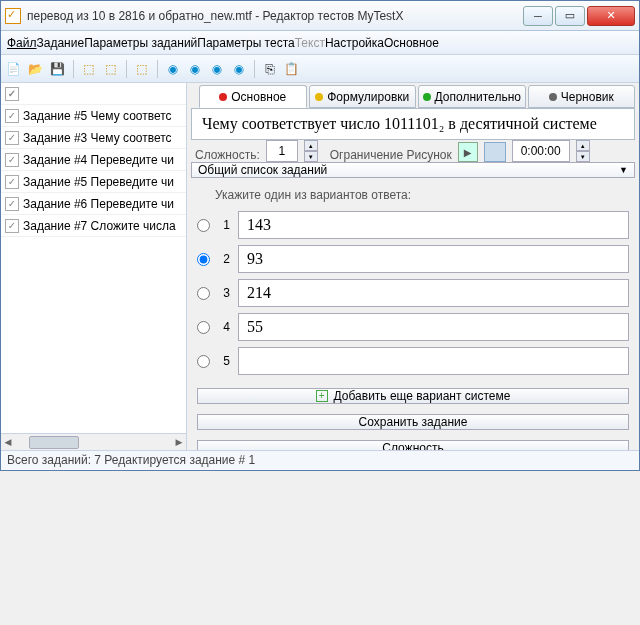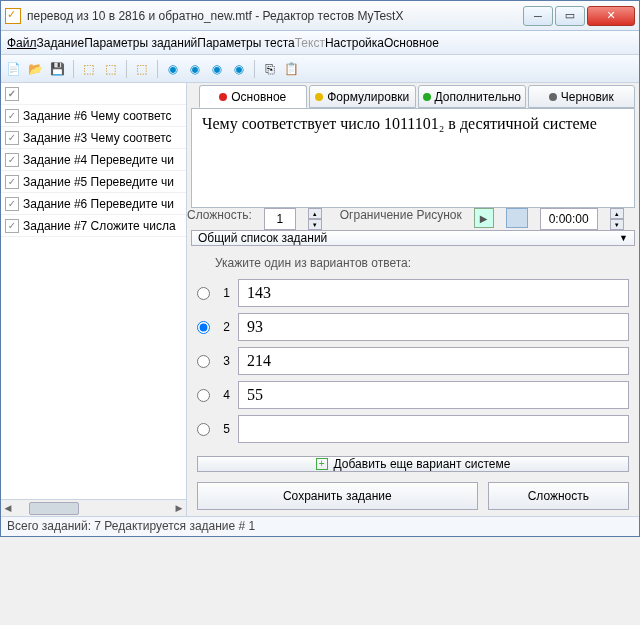--- a/index.html
+++ b/index.html
@@ -1,17 +1,17 @@
 <!DOCTYPE html>
 <html><head>
 <meta charset="utf-8">
 <style>
 * { box-sizing: border-box; margin: 0; padding: 0; font-family: Tahoma, sans-serif; font-size: 12px; }
 body { background: #f0f0f0; width: 640px; height: 625px; overflow: hidden; }
-.window { width: 640px; height: 537px; background: #f0f0f0; border: 1px solid #5a7ca8; display: flex; flex-direction: column; }
+.window { width: 640px; height: 471px; background: #f0f0f0; border: 1px solid #5a7ca8; display: flex; flex-direction: column; }
 .titlebar { height: 30px; background: linear-gradient(#fcfcfd,#e8eff7); display: flex; align-items: center; padding: 0 4px; border-bottom: 1px solid #b0c4de; }
 .titlebar .icon { width: 16px; height: 16px; margin-right: 6px; border: 1px solid #d68b00; background: #fff; position: relative; }
 .titlebar .icon:after { content:"✓"; color:#d68b00; font-size:11px; position:absolute; left:1px; top:-1px; }
 .titlebar .title { flex: 1; color: #333; }
 .winbtns { display: flex; gap: 2px; }
 .winbtn { width: 30px; height: 20px; border: 1px solid #8aa; background: linear-gradient(#f5faff,#d9e7f5); border-radius: 3px; display:flex; align-items:center; justify-content:center; font-size:11px; color:#333; cursor:pointer; }
 .winbtn.close { width: 48px; background: linear-gradient(#f28b82,#d93025); color:#fff; border-color:#a93226; }
 .menubar { height: 24px; background: linear-gradient(#fafcff,#e6eef8); display:flex; align-items:center; padding: 0 6px; border-bottom: 1px solid #c8d4e3; }
 .menubar span { cursor: pointer; }
 .menubar span.disabled { color:#999; }
@@ -27,37 +27,37 @@
 .taskitem .chk { width:14px; height:14px; border:1px solid #aaa; display:inline-flex; align-items:center; justify-content:center; color:#888; font-size:10px; flex-shrink:0; }
 .sidescroll { height:17px; border-top:1px solid #c8d4e3; background:#f0f0f0; display:flex; align-items:center; }
 .sidescroll .thumb { width:50px; height:13px; margin:0 14px; background:#d0d8e0; border:1px solid #aab; border-radius:2px; }
 .sidescroll .arrow { width:14px; height:14px; display:flex; align-items:center; justify-content:center; color:#666; font-size:9px; }
 .main { flex:1; display:flex; flex-direction:column; background:#f0f0f0; min-width:0; }
 .tabs { height:26px; display:flex; align-items:flex-end; gap:2px; padding: 2px 4px 0 12px; }
 .tab { flex:1; height:23px; border:1px solid #b0bcc8; background:linear-gradient(#fdfdfd,#e8edf3); border-radius:3px 3px 0 0; display:flex; align-items:center; justify-content:center; gap:4px; cursor:pointer; font-size:11px; }
 .tab.active { background:#fff; border-bottom-color:#fff; }
 .dot { width:8px; height:8px; border-radius:50%; display:inline-block; }
 .editor { height:180px; background:#fff; margin:0 4px; border:1px solid #b0bcc8; padding:6px 10px; font-family: Georgia, serif; font-size:16px; }
-.params { height:34px; display:flex; align-items:flex-start; gap:12px; padding:0 0; color:#555; }
+.params { height:34px; display:flex; align-items:flex-end; gap:6px; padding:0 8px; color:#555; }
 .spin { width:32px; height:22px; border:1px solid #aab; background:#fff; text-align:center; }
 .arrows { width:14px; height:22px; display:flex; flex-direction:column; }
 .arrows button { flex:1; font-size:6px; border:1px solid #aab; background:#e8edf3; cursor:pointer; padding:0; }
 .imgbtn { width:20px; height:20px; border:1px solid #8a8; background:#cfe; display:flex; align-items:center; justify-content:center; font-size:10px; cursor:pointer; }
 .timebox { width:58px; height:22px; border:1px solid #aab; background:#fff; text-align:center; }
 .dropdown { height:24px; margin:0 4px; border:1px solid #aab; background:linear-gradient(#fff,#eef2f7); display:flex; align-items:center; padding:0 6px; cursor:pointer; }
 .dropdown .arrow { margin-left:auto; font-size:9px; }
 .prompt { padding: 10px 10px 6px 28px; color:#555; }
 .options { padding: 0 10px; }
 .optrow { display:flex; align-items:center; gap:8px; height:34px; }
 .optrow input[type=radio]{ cursor:pointer; }
 .optrow .num { width:12px; text-align:right; }
 .optrow .val { flex:1; height:28px; border:1px solid #aab; background:#fff; padding:4px 8px; font-family:Georgia,serif; font-size:16px; }
 .addbtn { margin:10px; height:26px; border:1px solid #aab; background:linear-gradient(#fdfdfd,#e8edf3); display:flex; align-items:center; justify-content:center; gap:6px; cursor:pointer; }
 .addbtn .plus { width:12px; height:12px; border:1px solid #4a4; color:#4a4; display:flex; align-items:center; justify-content:center; font-size:10px; line-height:1; }
-.footbtns { display:flex; gap:10px; padding: 0 10px 6px 10px; }
+.footbtns { display:flex; gap:10px; padding: 0 10px 6px 10px; flex-direction: column; }
 .footbtns button { flex:1; height:28px; border:1px solid #aab; background:linear-gradient(#fdfdfd,#e8edf3); cursor:pointer; }
 .footbtns button:first-child { flex:2; }
 .statusbar { height:20px; border-top:1px solid #c8d4e3; background:#f4f7fb; padding:2px 6px; color:#444; white-space:nowrap; }
 </style>
 </head>
 <body>
 
 <div class="window">
   <div class="titlebar">
     <span class="icon"></span>
@@ -99,21 +99,21 @@
   </div>
 
   <div class="content">
     <div class="sidebar">
       <div class="tasklist">
         <div class="taskitem selected">
             <span class="chk">✓</span>
           </div>
         <div class="taskitem">
             <span class="chk">✓</span>
-            <span>Задание #6 Чему соответс</span>
+            <span>Задание #5 Чему соответс</span>
           </div>
         <div class="taskitem">
             <span class="chk">✓</span>
             <span>Задание #3 Чему соответс</span>
           </div>
         <div class="taskitem">
             <span class="chk">✓</span>
             <span>Задание #4 Переведите чи</span>
           </div>
         <div class="taskitem">

